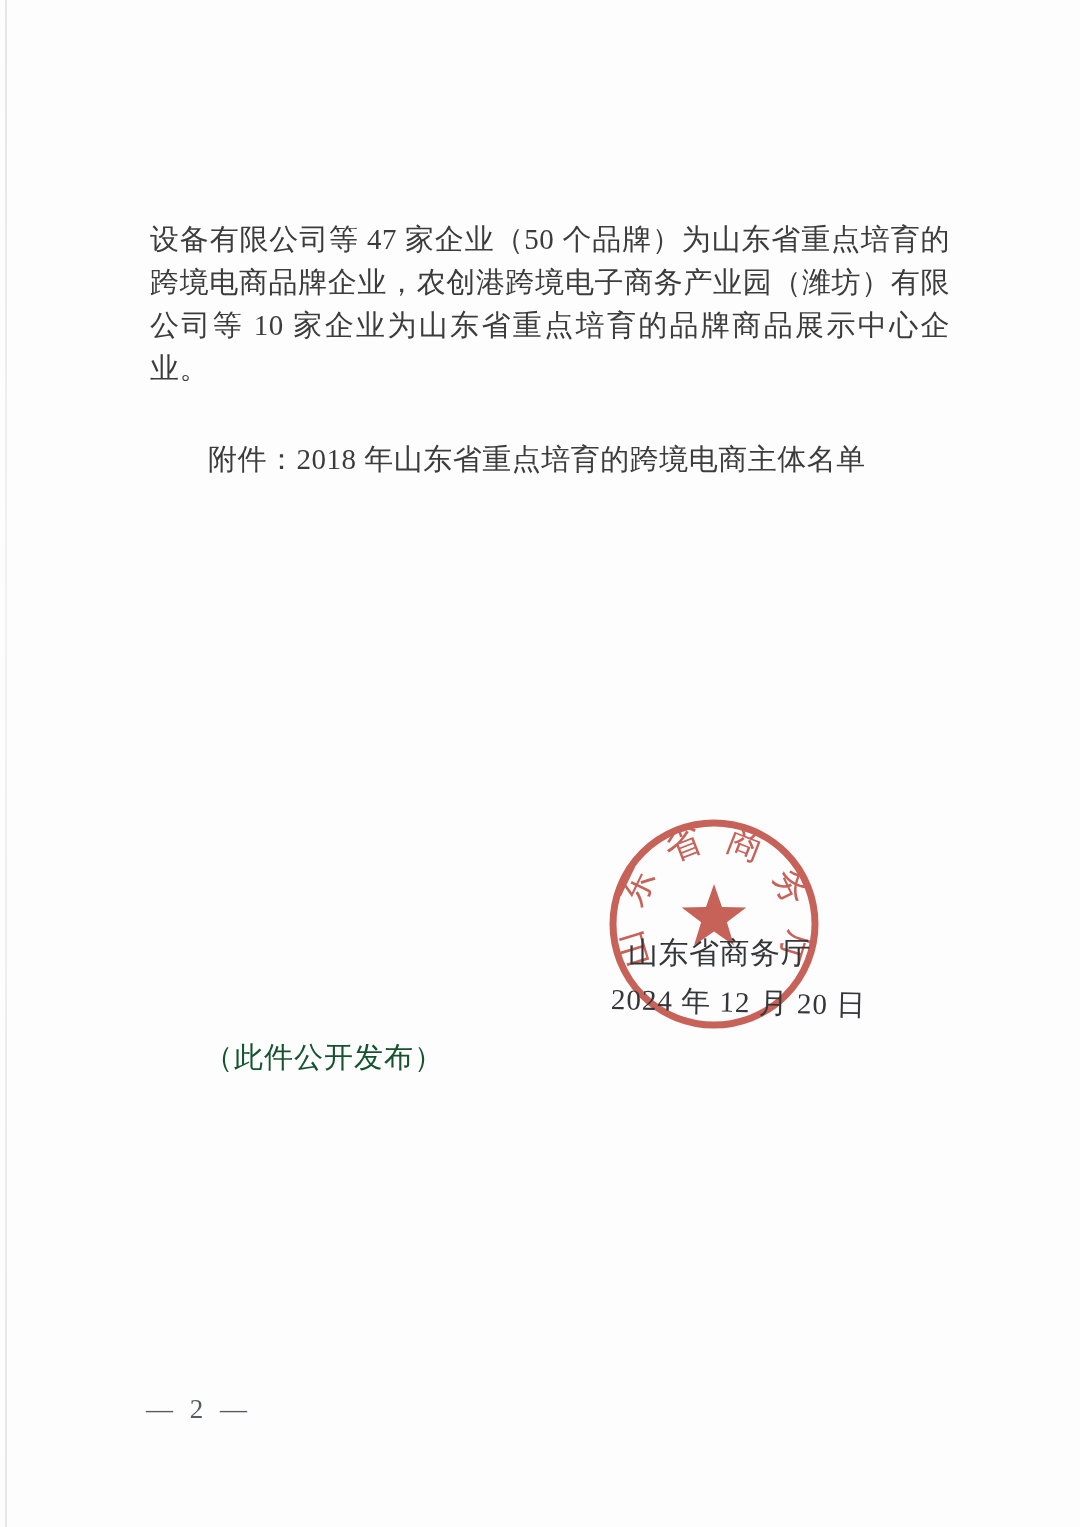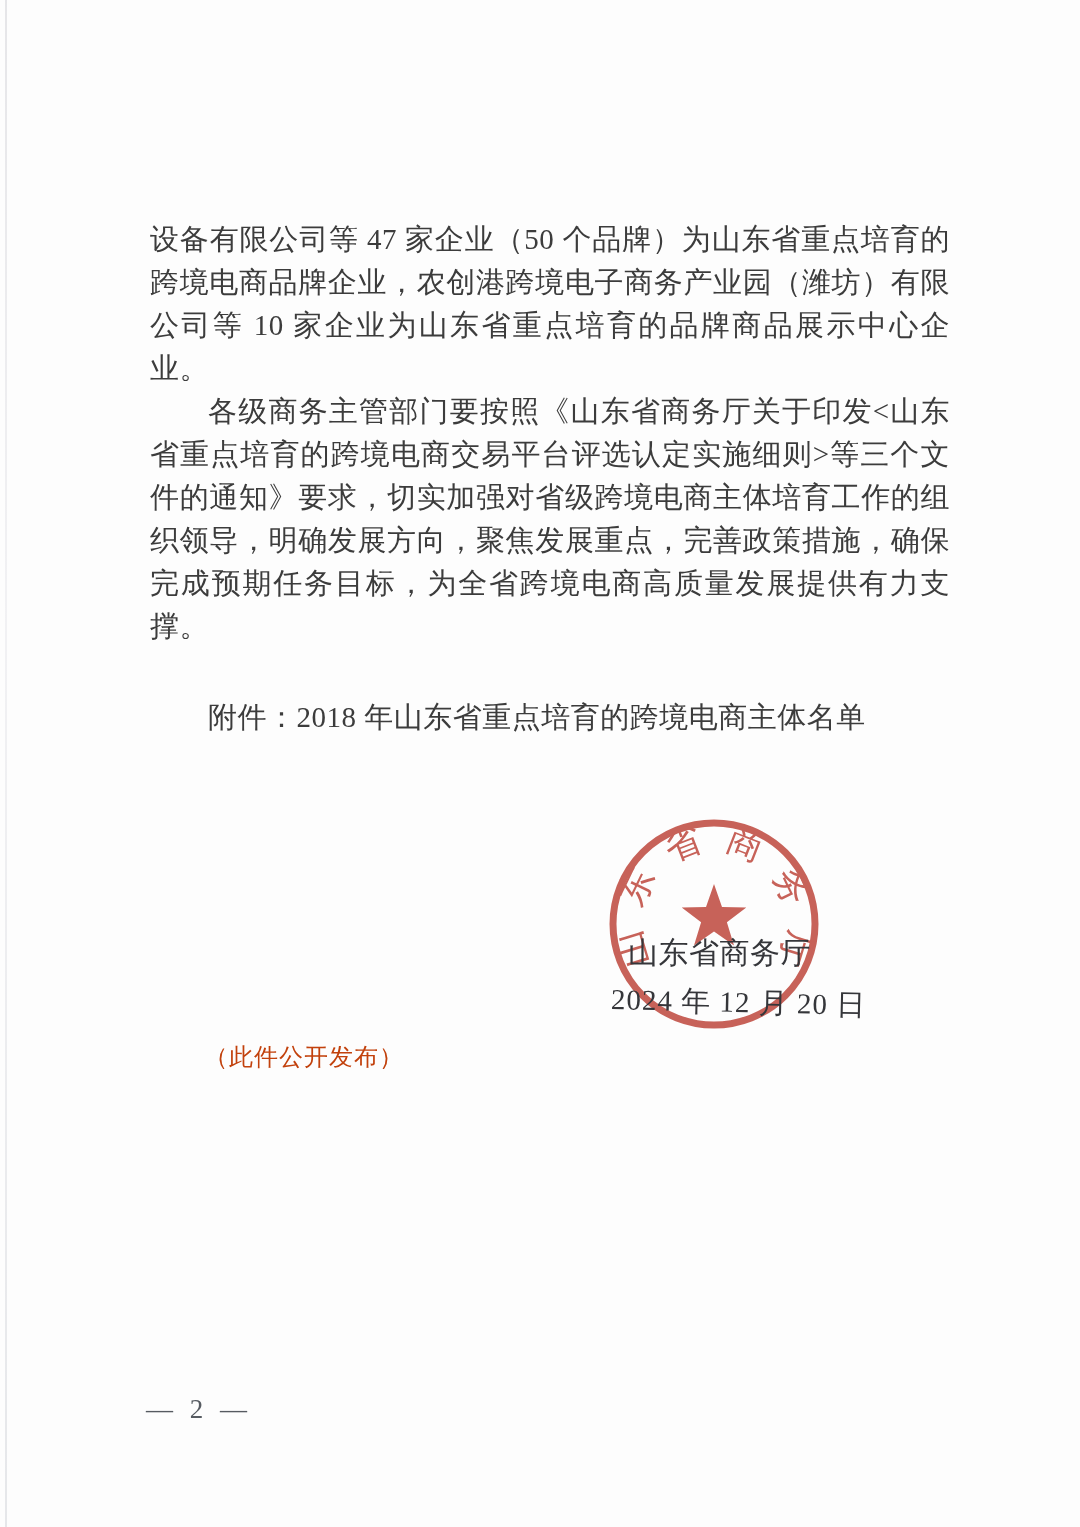--- a/index.html
+++ b/index.html
@@ -72,23 +72,23 @@
     color: #35363a;
     letter-spacing: 1px;
     transform: rotate(1.3deg);
     z-index: 2;
   }
 
   .release-note {
     position: absolute;
     left: 204px;
     top: 1040px;
-    font-size: 24px;
+    font-size: 29px;
     line-height: 34px;
-    color: #c2410c;
+    color: #14532d;
     letter-spacing: 1px;
     text-align: right;
   }
 
   .page-number {
     position: absolute;
     left: 146px;
     top: 1394px;
     font-size: 27px;
     color: #565b61;
@@ -97,21 +97,20 @@
 </style>
 </head>
 <body>
 
 <div class="page">
 
   <div class="scan-edge"></div>
 
   <div class="body-text">
     <p class="para">设备有限公司等 47 家企业（50 个品牌）为山东省重点培育的跨境电商品牌企业，农创港跨境电子商务产业园（潍坊）有限公司等 10 家企业为山东省重点培育的品牌商品展示中心企业。</p>
-    <p class="para indent">各级商务主管部门要按照《山东省商务厅关于印发&lt;山东省重点培育的跨境电商交易平台评选认定实施细则&gt;等三个文件的通知》要求，切实加强对省级跨境电商主体培育工作的组织领导，明确发展方向，聚焦发展重点，完善政策措施，确保完成预期任务目标，为全省跨境电商高质量发展提供有力支撑。</p>
     <p class="para attachment-line">附件：2018 年山东省重点培育的跨境电商主体名单</p>
   </div>
 
   <svg class="seal" viewBox="0 0 220 214" xmlns="http://www.w3.org/2000/svg" aria-hidden="true">
     <circle cx="110" cy="106" r="101" fill="none" stroke-width="7" stroke="#bc4136"></circle>
     <polygon points="110,66 118,89 142.3,89.5 122.9,104.2 130,127.5 110,113.6 90,127.5 97.1,104.2 77.7,89.5 102,89" fill="#bc4136"></polygon>
     <defs>
       <path id="sealArc" d="M 45.9 143 A 74 74 0 1 1 174.1 143" fill="none"></path>
     </defs>
     <text font-size="36" font-family="Liberation Serif, DejaVu Serif, serif" fill="#bc4136">

